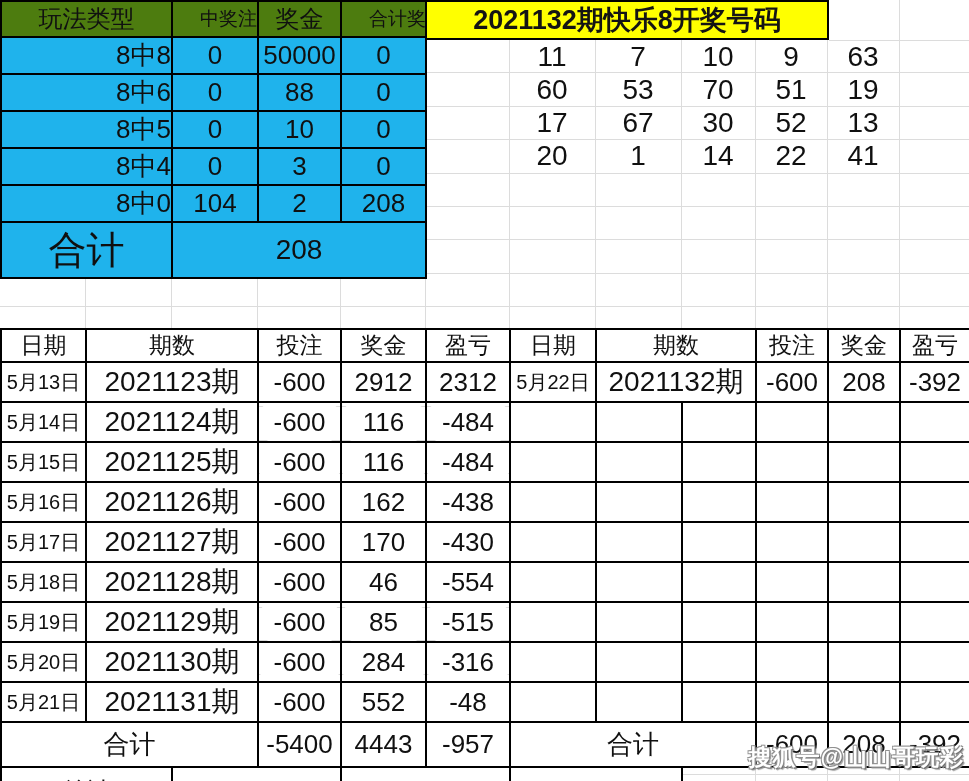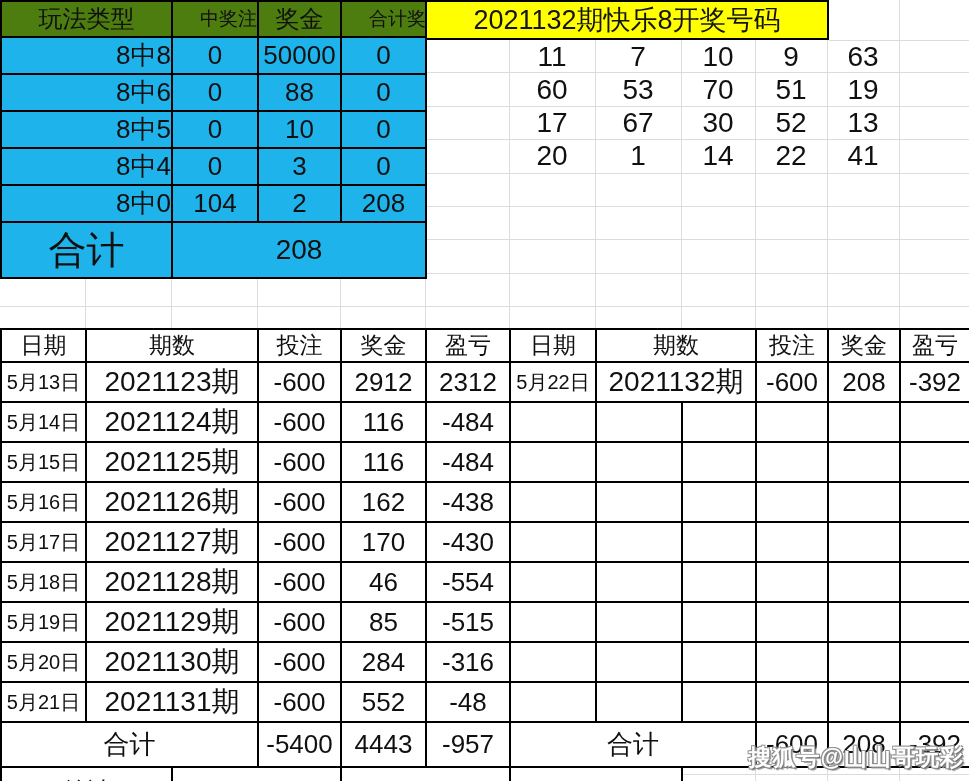--- a/index.html
+++ b/index.html
@@ -28,36 +28,36 @@
   .f19{font-size:19px;padding-left:27px;}
   .ptype{font-size:26px;text-align:right;}
   .pnum{font-size:26px;}
   .biglabel{font-size:38px;}
   .bigval{font-size:28px;}
 
   
   #draw-title{position:absolute;left:425px;top:0;width:404px;height:40px;z-index:2;
               background:#ffff00;border:2px solid #000000;
               display:flex;align-items:center;justify-content:center;
-              font-size:27px;font-weight:400;color:#141414;}
+              font-size:27px;font-weight:700;color:#141414;}
   #draw-numbers{position:absolute;left:509px;top:40px;width:390px;z-index:2;background:transparent;}
   #draw-numbers td{font-size:28px;height:33px;background:transparent;}
 
   
   #history-table{position:absolute;left:0;top:328px;width:969px;z-index:2;background:transparent;}
   #history-table td,#history-table th{background:#ffffff;}
   #history-table td.ghost{background:transparent;border:none;}
   .hrow{height:30px;margin-top:31px;}
   .hrow th{font-size:23px;}
   .drow{height:33px;}
   .subrow{height:45px;}
   .grandrow{height:48px;}
   .date{font-size:20px;}
   .period{font-size:28px;}
-  .val{font-size:26px;}
+  .val{font-size:26px;border-radius:16px;}
   .sublabel{font-size:26px;}
   .gval{font-size:25px;}
 
   
   #watermark{position:absolute;right:5px;bottom:8px;z-index:3;
              font-size:23px;font-weight:bold;letter-spacing:1px;color:#ffffff;
              text-shadow:-1px -1px 0 #909090,1px -1px 0 #909090,-1px 1px 0 #909090,
                           1px 1px 0 #6e6e6e,2px 2px 1px #9a9a9a;}
 </style>
 </head>

